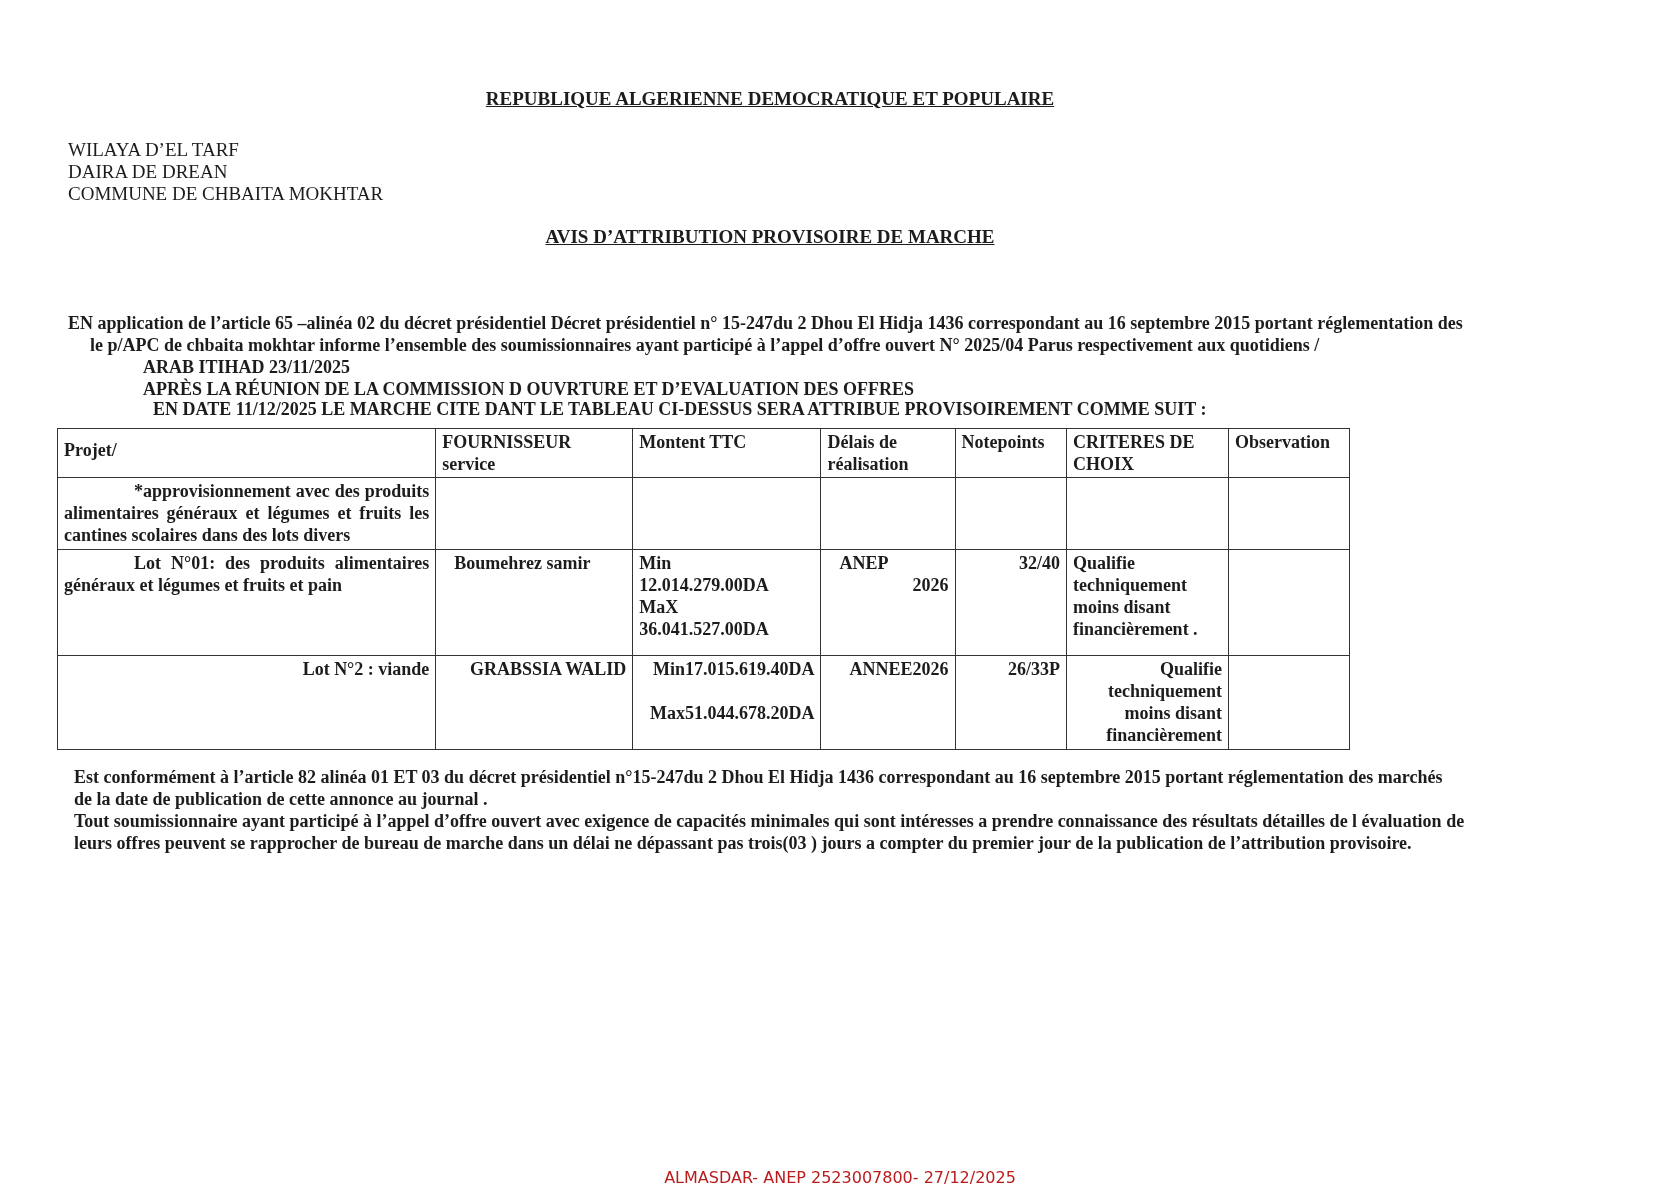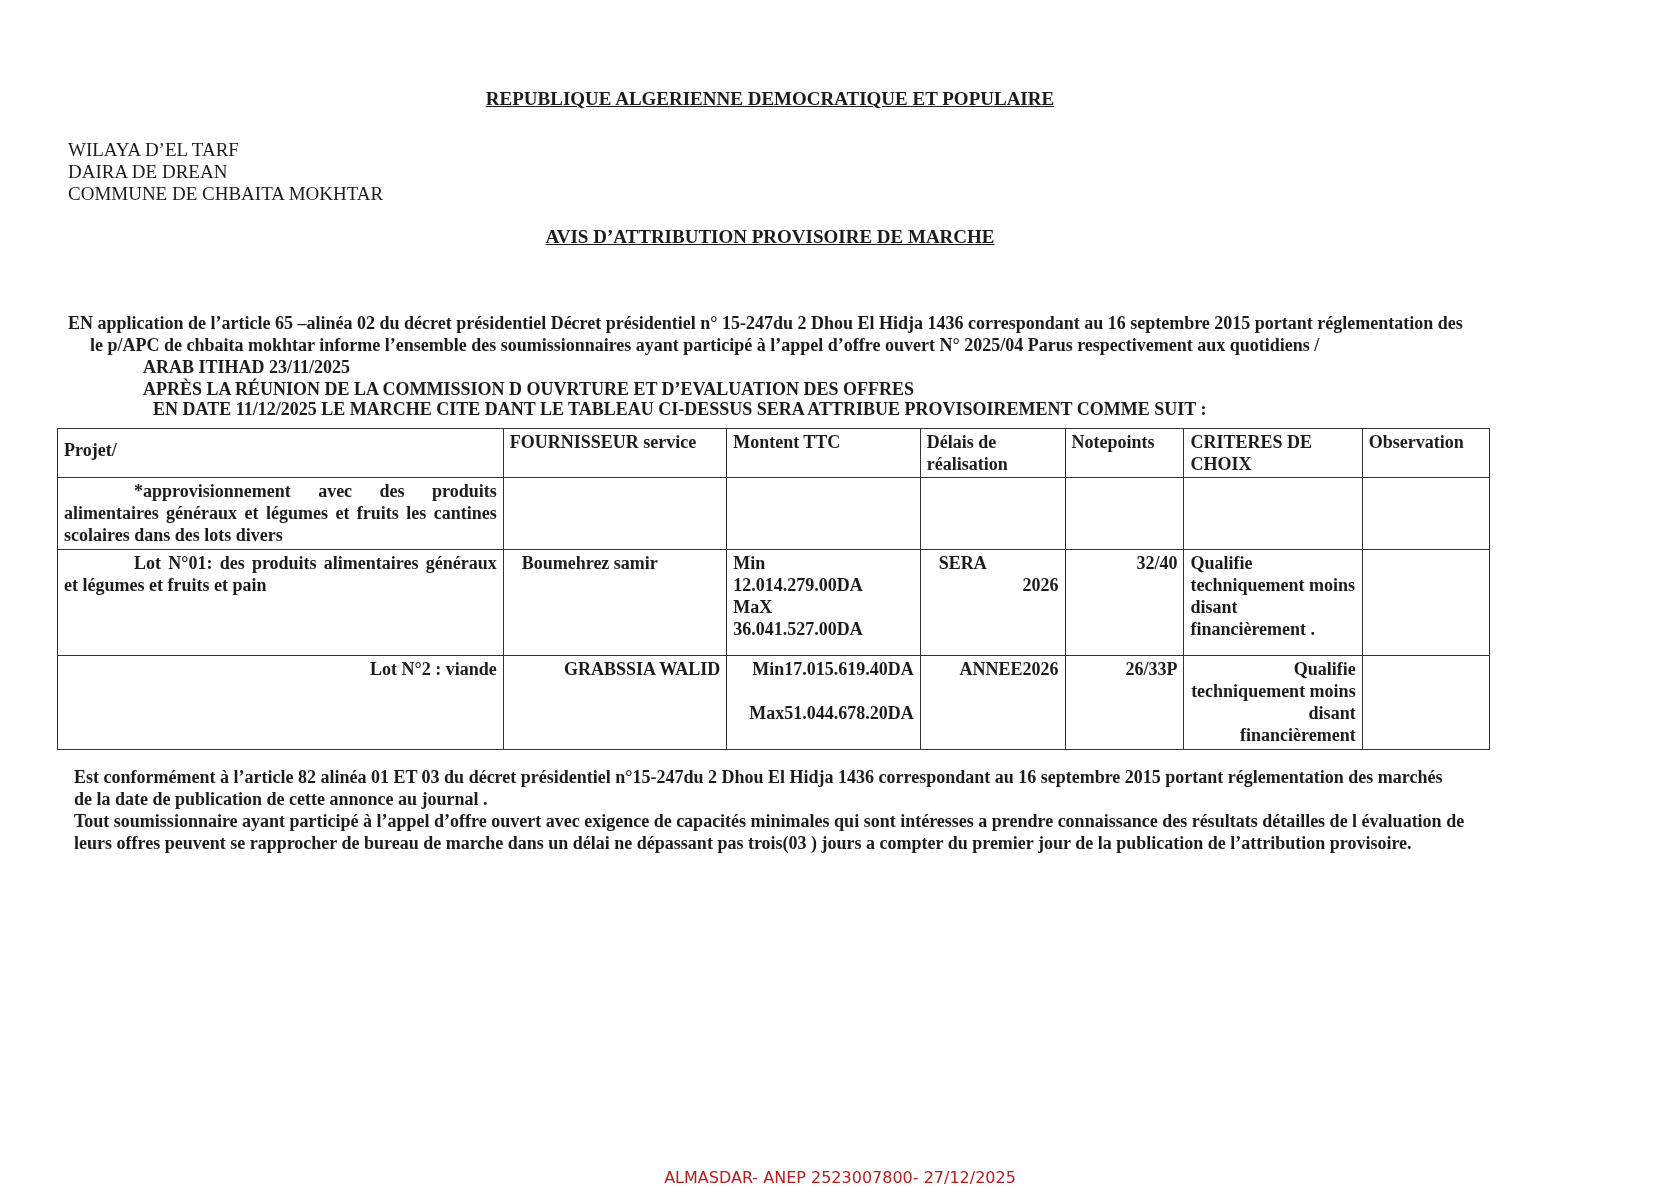--- a/index.html
+++ b/index.html
@@ -8,21 +8,21 @@
     font-family: "Liberation Serif", serif; color: #1c1c1c;
   }
   .abs { position: absolute; }
   .title {
     left: 0; width: 1540px; text-align: center; font-weight: bold; font-size: 19px;
   }
   .title span { text-decoration: underline; }
   .header-lines { left: 68px; top: 139px; font-size: 19px; font-weight: normal; line-height: 22px; }
   .para { font-size: 18px; font-weight: bold; line-height: 22px; }
   table.grid {
-    position: absolute; left: 57px; top: 428px; width: 1433px;
+    position: absolute; left: 57px; top: 428px; width: 1293px;
     border-collapse: collapse; font-size: 18px; font-weight: bold;
   }
   table.grid td {
     border: 1.5px solid #333; vertical-align: top; padding: 2px 6px; line-height: 22px;
   }
   .tr { text-align: right; }
   .indent { text-indent: 70px; text-align: justify; }
   .footer { left: 0; width: 1680px; top: 1168px; text-align: center;
     font-family: "DejaVu Sans", sans-serif; font-size: 16px; color: #b91c1c; }
 </style>
@@ -83,21 +83,21 @@
   <tr style="height:106px;">
     <td class="indent">Lot N°01: des produits alimentaires généraux et légumes et fruits et pain</td>
     <td style="padding-left:18px;">Boumehrez samir</td>
     <td>
       <div>Min</div>
       <div>12.014.279.00DA</div>
       <div>MaX</div>
       <div>36.041.527.00DA</div>
     </td>
     <td>
-      <div style="padding-left:12px;">SERA</div>
+      <div style="padding-left:12px;">ANEP</div>
       <div class="tr">2026</div>
     </td>
     <td class="tr">32/40</td>
     <td>Qualifie techniquement moins disant financièrement .</td>
     <td></td>
   </tr>
   <tr style="height:94px;text-align:right;">
     <td style="padding-left:150px;">Lot N°2 : viande</td>
     <td>GRABSSIA WALID</td>
     <td>

